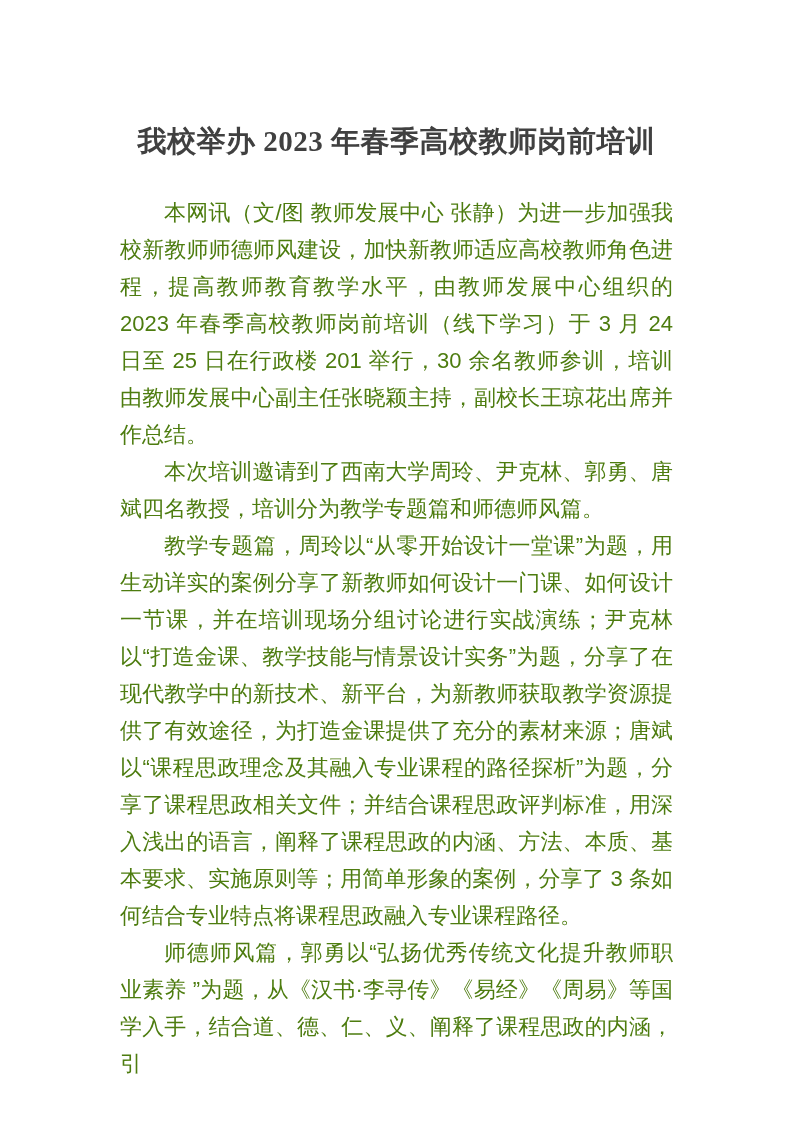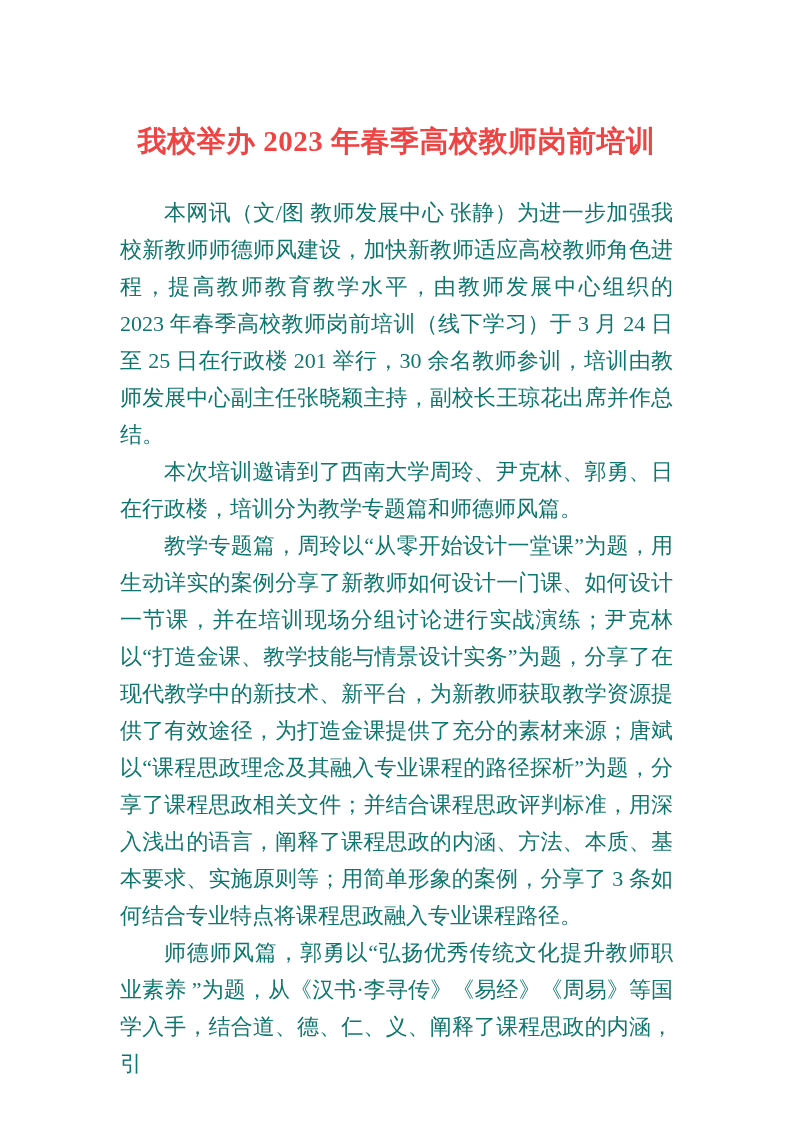--- a/index.html
+++ b/index.html
@@ -14,42 +14,42 @@
     margin: 0 auto;
     background: #ffffff;
     overflow: hidden;
   }
   .content {
     padding: 118px 120px 0 120px;
   }
   .doc-title {
     font-size: 29px;
     font-weight: bold;
-    color: #ef4444;
+    color: #404040;
     text-align: center;
     line-height: 46px;
     margin-bottom: 30px;
     letter-spacing: 0.5px;
     font-family: "Liberation Serif", "DejaVu Serif", serif;
   }
   .doc-para {
     font-size: 22px;
     line-height: 37px;
-    color: #0f766e;
+    color: #4d7c0f;
     text-align: justify;
     text-justify: inter-character;
     text-indent: 2em;
-    font-family: Liberation Serif, serif;
+    font-family: Liberation Sans, sans-serif;
     font-weight: normal;
   }
 </style>
 </head>
 <body>
 
 <div class="page">
   <div class="content">
     <h1 class="doc-title">我校举办 2023 年春季高校教师岗前培训</h1>
     <p class="doc-para">本网讯（文/图 教师发展中心 张静）为进一步加强我校新教师师德师风建设，加快新教师适应高校教师角色进程，提高教师教育教学水平，由教师发展中心组织的 2023 年春季高校教师岗前培训（线下学习）于 3 月 24 日至 25 日在行政楼 201 举行，30 余名教师参训，培训由教师发展中心副主任张晓颖主持，副校长王琼花出席并作总结。</p>
-    <p class="doc-para">本次培训邀请到了西南大学周玲、尹克林、郭勇、日在行政楼，培训分为教学专题篇和师德师风篇。</p>
+    <p class="doc-para">本次培训邀请到了西南大学周玲、尹克林、郭勇、唐斌四名教授，培训分为教学专题篇和师德师风篇。</p>
     <p class="doc-para">教学专题篇，周玲以“从零开始设计一堂课”为题，用生动详实的案例分享了新教师如何设计一门课、如何设计一节课，并在培训现场分组讨论进行实战演练；尹克林以“打造金课、教学技能与情景设计实务”为题，分享了在现代教学中的新技术、新平台，为新教师获取教学资源提供了有效途径，为打造金课提供了充分的素材来源；唐斌以“课程思政理念及其融入专业课程的路径探析”为题，分享了课程思政相关文件；并结合课程思政评判标准，用深入浅出的语言，阐释了课程思政的内涵、方法、本质、基本要求、实施原则等；用简单形象的案例，分享了 3 条如何结合专业特点将课程思政融入专业课程路径。</p>
     <p class="doc-para">师德师风篇，郭勇以“弘扬优秀传统文化提升教师职业素养 ”为题，从《汉书·李寻传》《易经》《周易》等国学入手，结合道、德、仁、义、阐释了课程思政的内涵，引</p>
   </div>
 </div>
 
 </body></html>

